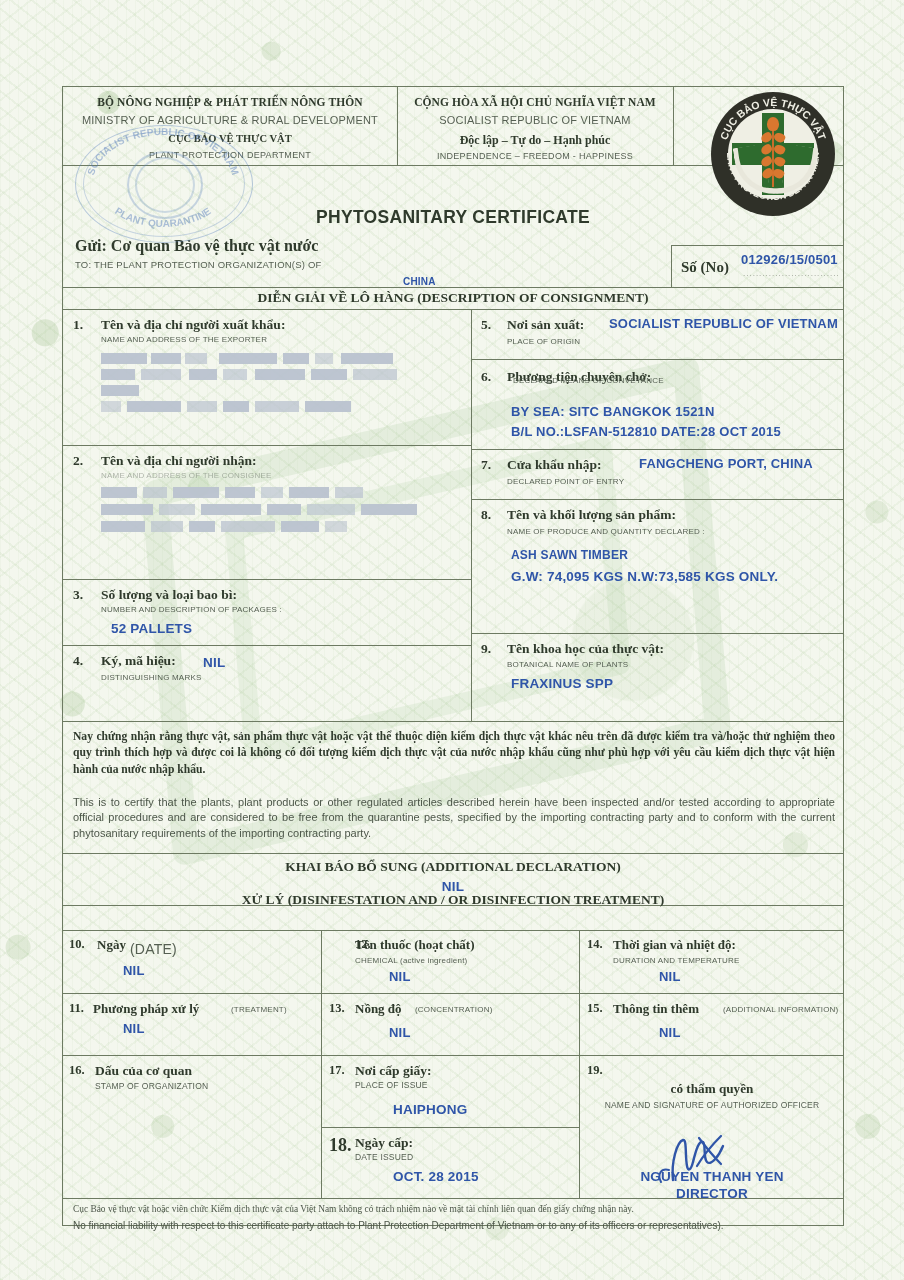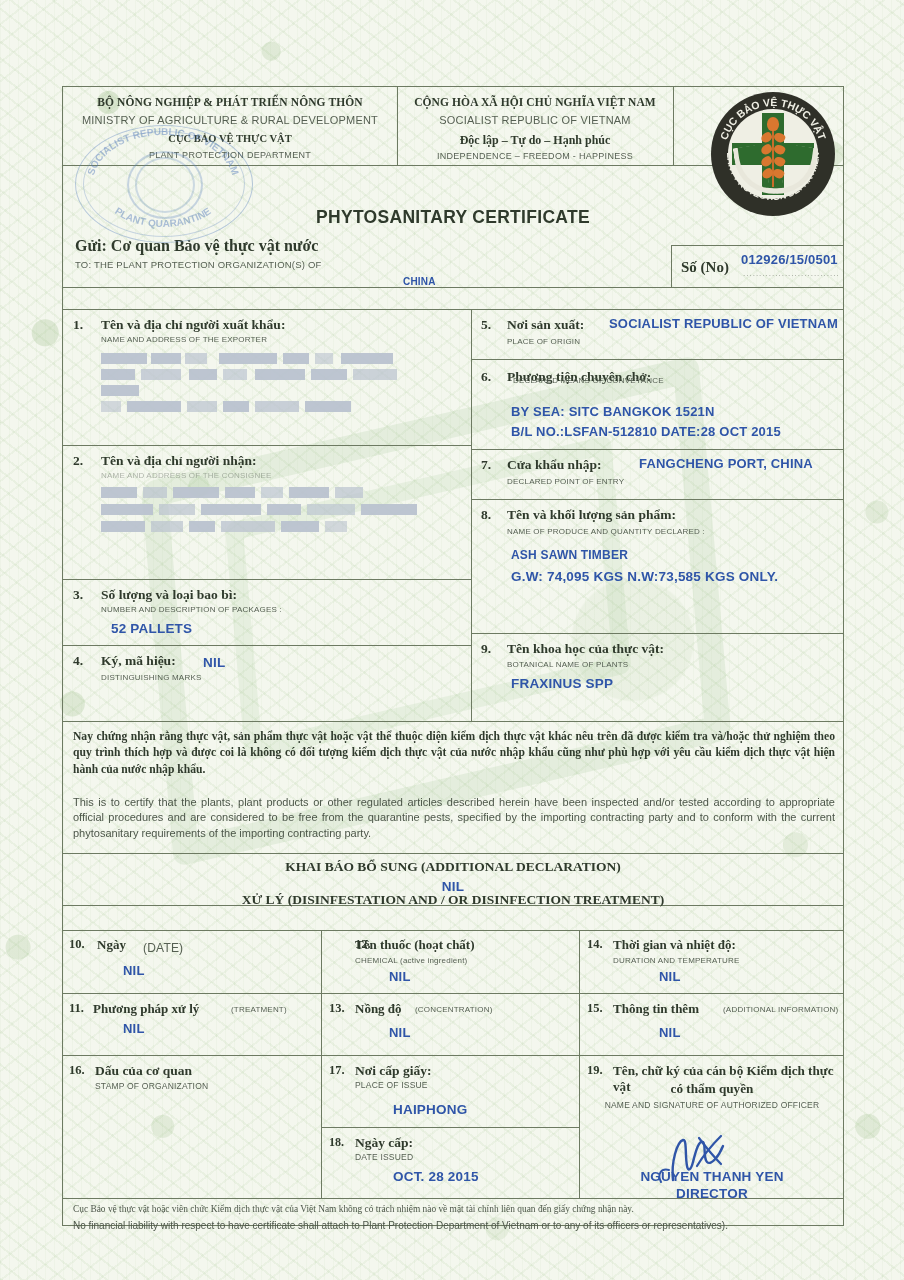--- a/index.html
+++ b/index.html
@@ -190,20 +190,21 @@
   <div class="en" style="position:absolute;left:12px;top:172px;font-size:9.5px;">TO: THE PLANT PROTECTION ORGANIZATION(S) OF</div>
   <div class="fill" style="position:absolute;left:340px;top:169px;font-size:10px;margin-top:20px;">CHINA</div>
 
   <div class="hline" style="top:158px;left:608px;right:0;"></div>
   <div class="vline" style="left:608px;top:158px;height:42px;"></div>
   <div class="vn" style="position:absolute;left:618px;top:172px;font-size:15px;">Số (No)</div>
   <div class="fill" style="position:absolute;left:678px;top:165px;font-size:13px;">012926/15/0501</div>
   <div class="dots" style="position:absolute;left:680px;top:182px;">..............................</div>
 
   <div class="hline" style="top:200px;"></div>
+  <div class="sec-title vn" style="top:203px;font-size:13.5px;">DIỄN GIẢI VỀ LÔ HÀNG (DESCRIPTION OF CONSIGNMENT)</div>
   <div class="hline" style="top:222px;"></div>
 
   <div class="vline" style="left:408px;top:222px;height:412px;"></div>
 
   <div class="num vn" style="left:10px;top:230px;font-size:13.5px;">1.</div>
   <div class="vn lbl-vn" style="position:absolute;left:38px;top:230px;">Tên và địa chỉ người xuất khẩu:</div>
   <div class="en lbl-en" style="position:absolute;left:38px;top:248px;">NAME AND ADDRESS OF THE EXPORTER</div>
   <div class="redact" style="left:38px;top:266px;width:360px;height:62px;">
     <i style="left:0;top:0;width:46px;height:11px;"></i>
     <i style="left:50px;top:0;width:30px;height:11px;"></i>
@@ -308,21 +309,21 @@
   <div class="hline" style="top:818px;"></div>
   <div class="sec-title vn" style="top:805px;font-size:13.5px;">XỬ LÝ (DISINFESTATION AND / OR DISINFECTION TREATMENT)</div>
   <div class="hline" style="top:843px;"></div>
 
   <div class="vline" style="left:258px;top:843px;height:125px;"></div>
   <div class="vline" style="left:516px;top:843px;height:125px;"></div>
   <div class="hline" style="top:906px;"></div>
 
   <div class="num vn" style="left:6px;top:850px;font-size:12.5px;">10.</div>
   <div class="vn" style="position:absolute;left:34px;top:850px;font-size:13px;">Ngày</div>
-  <div class="en" style="position:absolute;left:80px;top:854px;font-size:12px;">(DATE)</div>
+  <div class="en" style="position:absolute;left:67px;top:854px;font-size:14px;">(DATE)</div>
   <div class="fill" style="position:absolute;left:60px;top:876px;font-size:13px;">NIL</div>
 
   <div class="num vn" style="left:6px;top:914px;font-size:12.5px;">11.</div>
   <div class="vn" style="position:absolute;left:30px;top:914px;font-size:13px;">Phương pháp xử lý</div>
   <div class="en" style="position:absolute;left:168px;top:918px;font-size:8px;">(TREATMENT)</div>
   <div class="fill" style="position:absolute;left:60px;top:934px;font-size:13px;">NIL</div>
 
   <div class="num vn" style="left:266px;top:850px;font-size:12.5px;margin-left:26px;">12.</div>
   <div class="vn" style="position:absolute;left:292px;top:850px;font-size:13px;">Tên thuốc (hoạt chất)</div>
   <div class="en" style="position:absolute;left:292px;top:869px;font-size:8px;">CHEMICAL  (active ingredient)</div>
@@ -365,38 +366,37 @@
       <text font-size="10"><textPath href="#stTop" startOffset="50%" text-anchor="middle">SOCIALIST REPUBLIC OF VIETNAM</textPath></text>
       <text font-size="10"><textPath href="#stBot" startOffset="50%" text-anchor="middle">PLANT QUARANTINE</textPath></text>
     </svg>
   </div>
 
   <div class="num vn" style="left:266px;top:976px;font-size:12.5px;">17.</div>
   <div class="vn" style="position:absolute;left:292px;top:976px;font-size:13.5px;">Nơi cấp giấy:</div>
   <div class="en" style="position:absolute;left:292px;top:993px;font-size:8.5px;">PLACE OF ISSUE</div>
   <div class="fill" style="position:absolute;left:330px;top:1015px;font-size:13.5px;">HAIPHONG</div>
 
-  <div class="num vn" style="left:266px;top:1048px;font-size:12px;">18.</div>
+  <div class="num vn" style="left:266px;top:1048px;font-size:18px;">18.</div>
   <div class="vn" style="position:absolute;left:292px;top:1048px;font-size:13.5px;">Ngày cấp:</div>
   <div class="en" style="position:absolute;left:292px;top:1065px;font-size:8.5px;">DATE ISSUED</div>
   <div class="fill" style="position:absolute;left:330px;top:1082px;font-size:13.5px;">OCT. 28 2015</div>
 
   <div class="num vn" style="left:524px;top:976px;font-size:12.5px;">19.</div>
-  <div class="vn" style="position:absolute;left:550px;top:976px;font-size:13.2px;">Tên, chữ ký của cán bộ Kiểm dịch thực vật</div>
   <div class="vn" style="position:absolute;left:516px;top:994px;width:266px;text-align:center;font-size:13.2px;">có thẩm quyền</div>
   <div class="en" style="position:absolute;left:516px;top:1013px;width:266px;text-align:center;font-size:8.5px;">NAME AND SIGNATURE OF AUTHORIZED OFFICER</div>
 
   <div id="sign">
     <svg width="150" height="72" viewBox="0 0 150 72" style="left:590px;top:1025px;">
       <path d="M20,68 C18,50 24,30 30,28 C34,27 32,44 34,54 C35,60 38,58 40,50 C43,38 46,28 50,30 C53,32 50,46 54,50 C58,54 66,44 70,34" fill="none" stroke="#2f55a8" stroke-width="2.4" stroke-linecap="round"></path>
       <path d="M46,26 C52,34 60,44 68,52" fill="none" stroke="#2f55a8" stroke-width="2.2" stroke-linecap="round"></path>
       <path d="M68,24 C58,34 50,44 44,54" fill="none" stroke="#2f55a8" stroke-width="2.2" stroke-linecap="round"></path>
       <path d="M8,70 C4,62 8,56 16,58" fill="none" stroke="#2f55a8" stroke-width="2" stroke-linecap="round"></path>
     </svg>
   </div>
   <div class="fill" style="position:absolute;left:516px;top:1082px;width:266px;text-align:center;font-size:13.5px;">NGUYEN THANH YEN</div>
   <div class="fill" style="position:absolute;left:516px;top:1099px;width:266px;text-align:center;font-size:13.5px;">DIRECTOR</div>
 
   <div class="hline" style="top:1111px;"></div>
   <div class="vn" style="position:absolute;left:10px;top:1116px;width:764px;font-size:9.4px;font-weight:normal;color:#4c5649;line-height:1.35;">Cục Bảo vệ thực vật hoặc viên chức Kiểm dịch thực vật của Việt Nam không có trách nhiệm nào về mặt tài chính liên quan đến giấy chứng nhận này.</div>
-  <div style="position:absolute;left:10px;top:1132px;width:764px;font-size:10px;font-family:'Liberation Sans',sans-serif;color:#4c5649;line-height:1.35;">No financial liability with respect to have certificate shall attach to Plant Protection Department of Vietnam or to any of its officers or representatives).</div>
+  <div style="position:absolute;left:10px;top:1132px;width:764px;font-size:10px;font-family:'Liberation Sans',sans-serif;color:#4c5649;line-height:1.35;">No financial liability with respect to this certificate party attach to Plant Protection Department of Vietnam or to any of its officers or representatives).</div>
 
 </div>
 
 </body></html>

